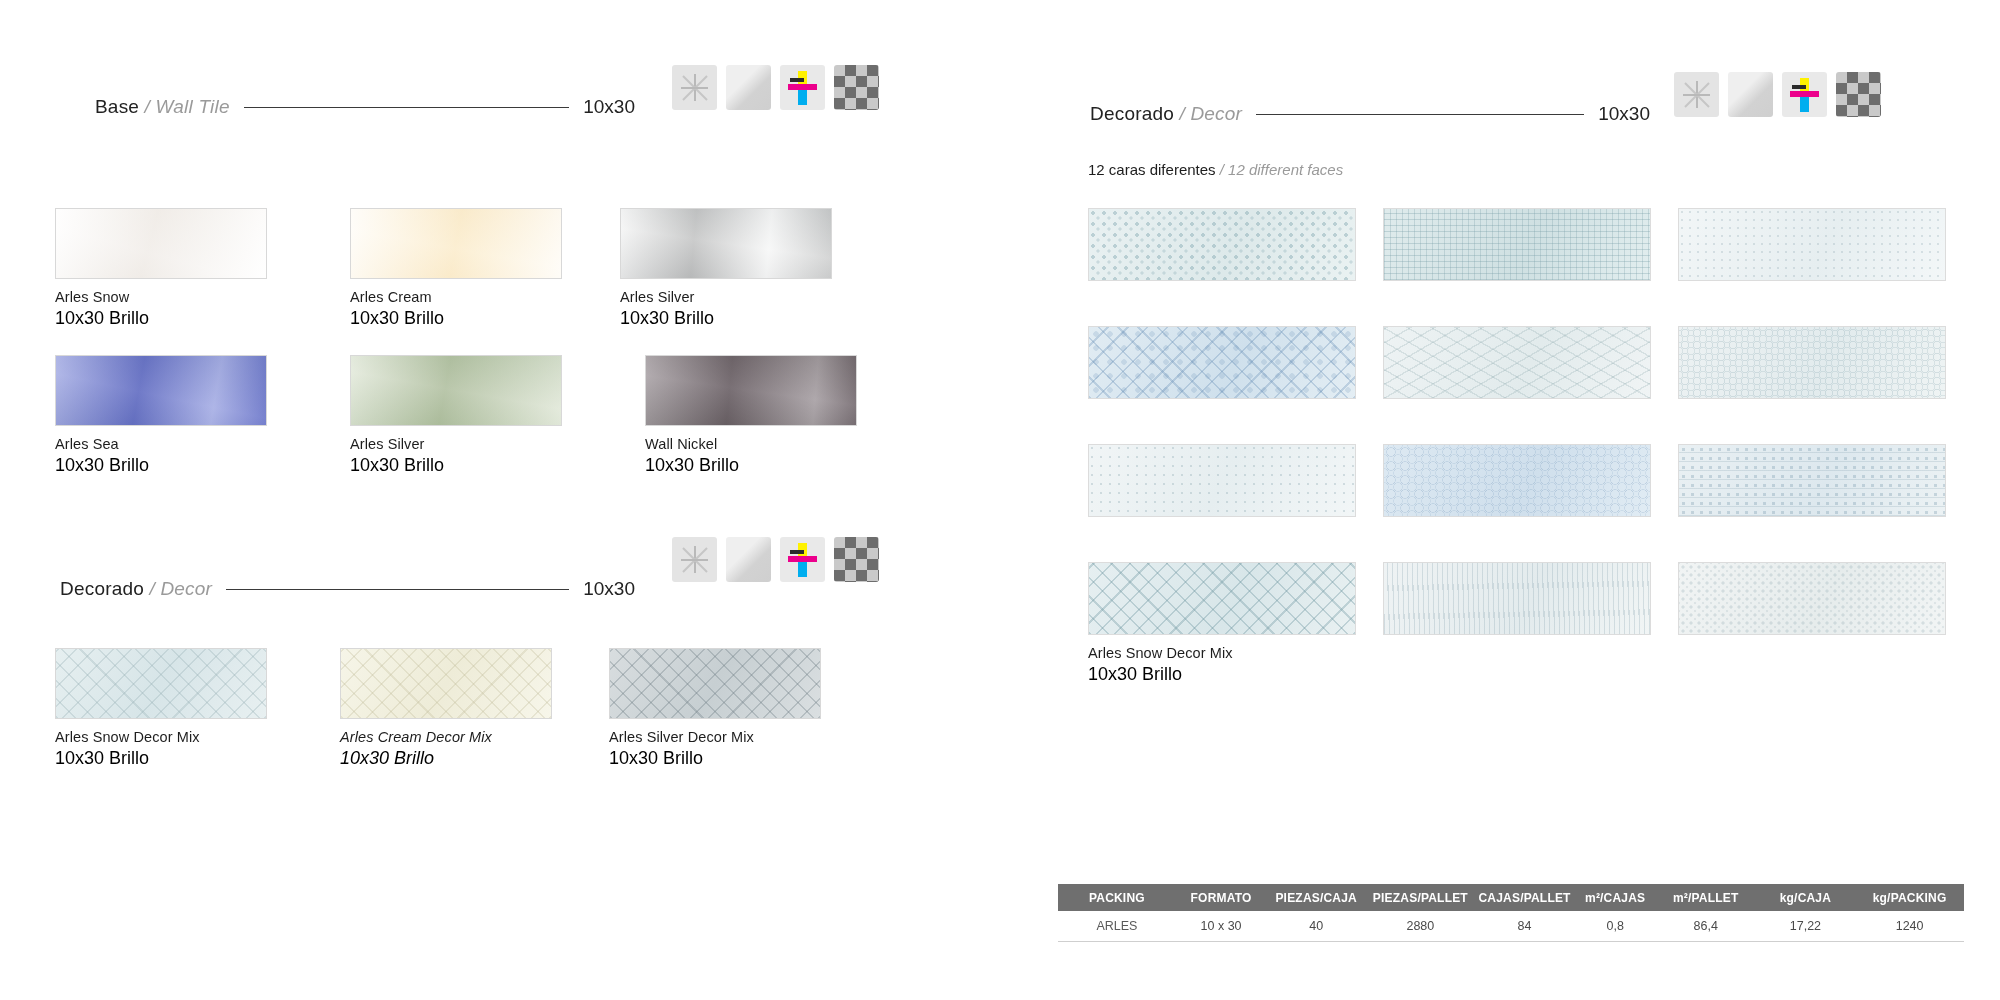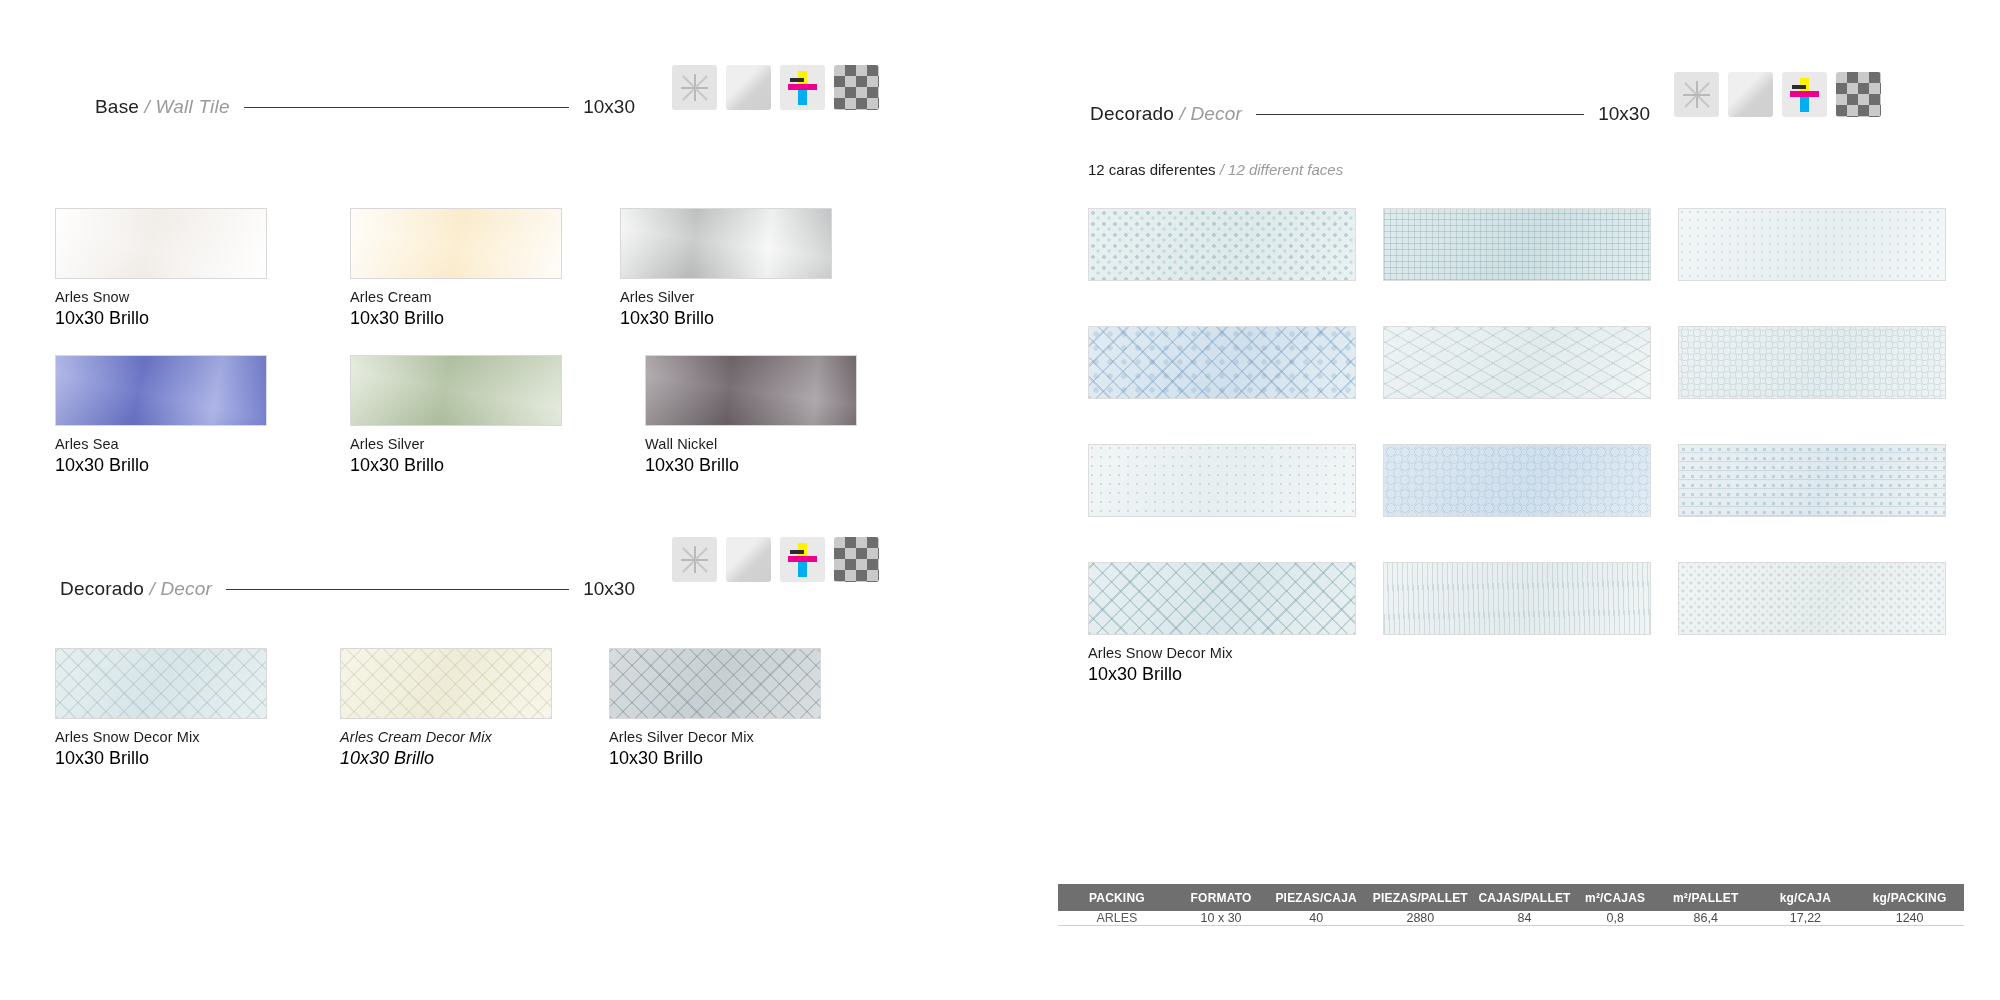--- a/index.html
+++ b/index.html
@@ -171,21 +171,21 @@
     color: #ffffff;
     font-size: 12px;
     font-weight: bold;
     height: 27px;
     letter-spacing: .2px;
     text-align: center;
     padding: 0;
   }
   .packing thead th.first { text-align: center; }
   .packing tbody td {
-    height: 14px;
+    height: 30px;
     font-size: 12.5px;
     color: #4a4a4a;
     text-align: center;
     border-bottom: 1px solid #cfcfcf;
     padding: 0;
   }
   .packing tbody td.first { color: #5a5a5a; }
 </style>
 </head>
 <body>

